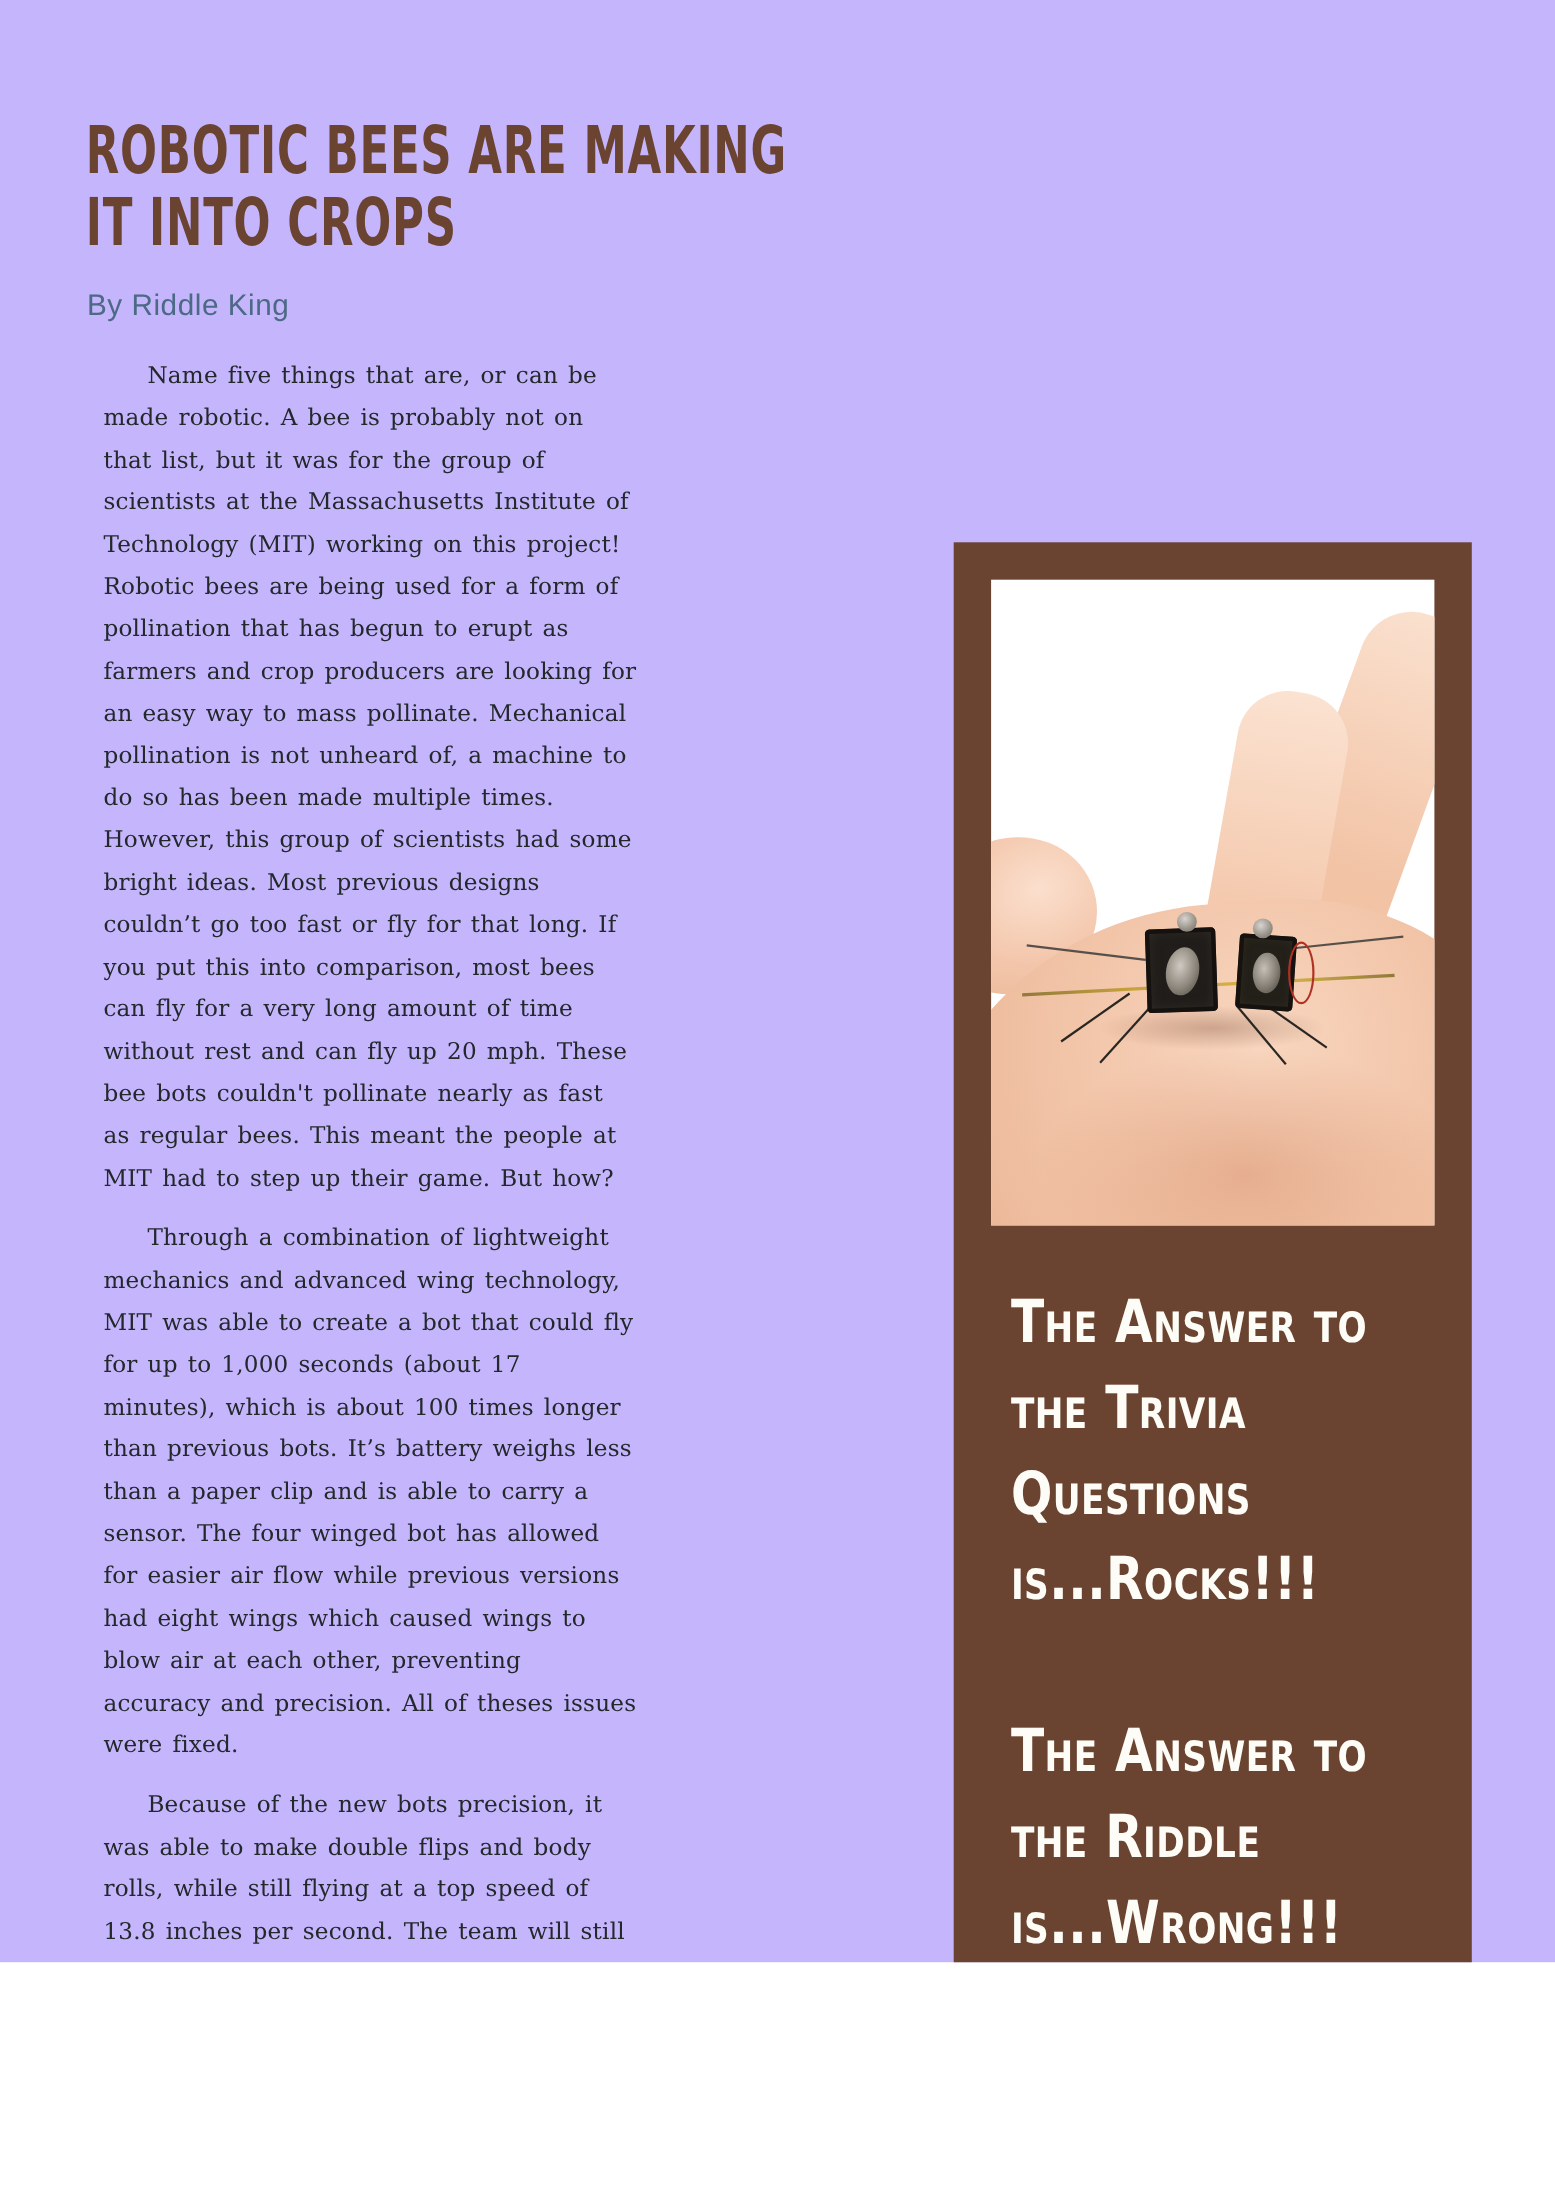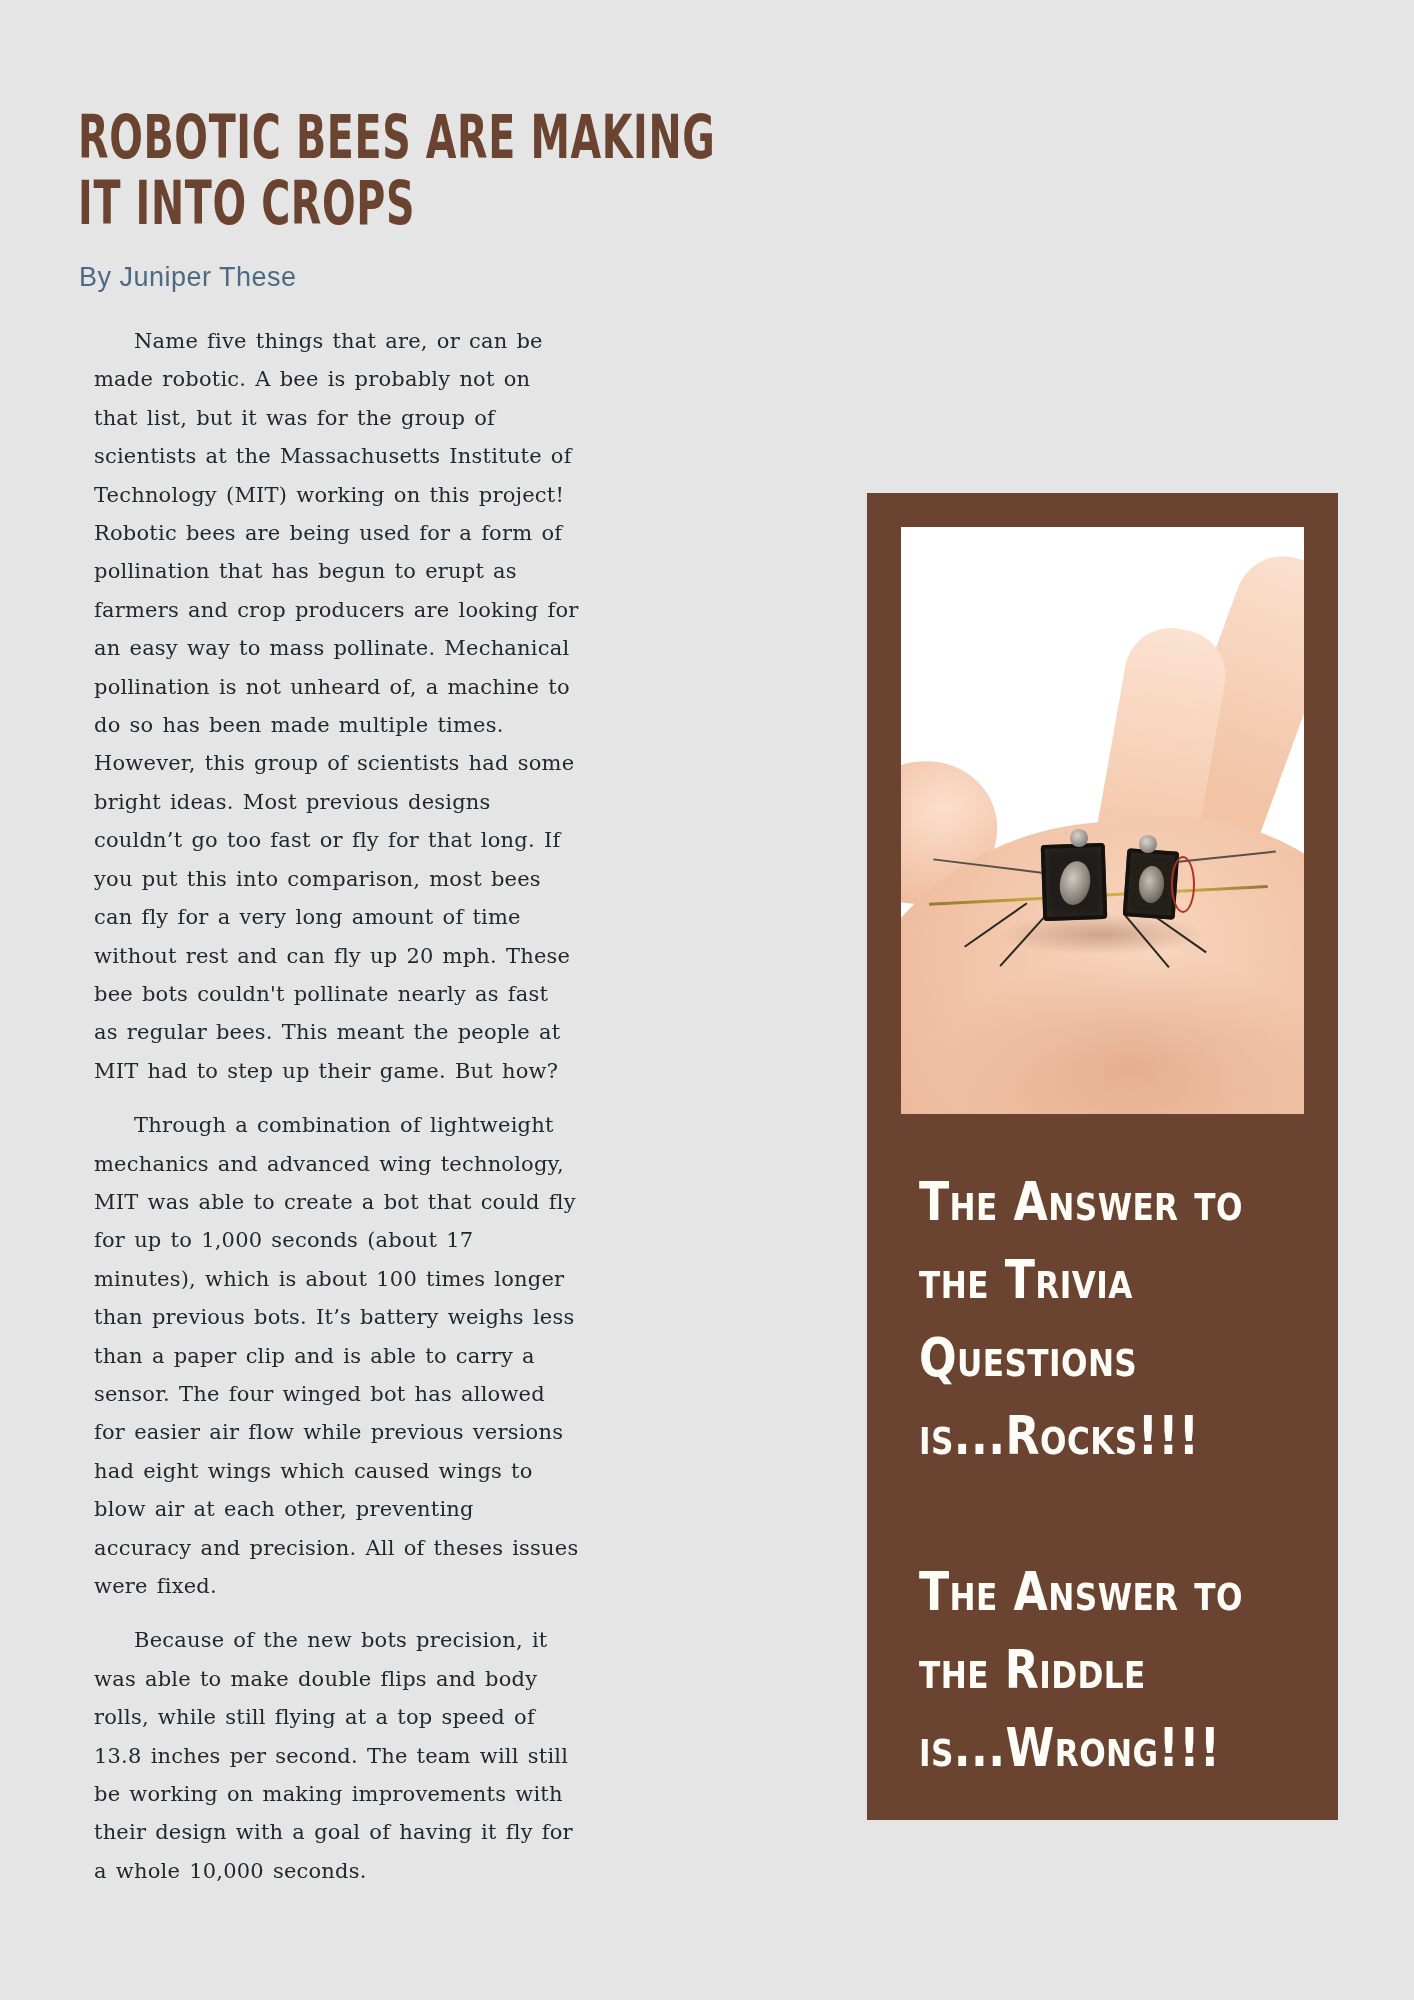--- a/index.html
+++ b/index.html
@@ -1,22 +1,22 @@
 <!DOCTYPE html>
 <html><head>
 <meta charset="utf-8">
 <style>
   html,body { margin:0; padding:0; }
   body { font-family: "DejaVu Serif", serif; }
 
   .page {
     position: relative;
     width: 1414px;
-    height: 2000px;
-    background: #e5e5e5;
+    height: 1784px;
+    background: #c4b5fd;
     overflow: hidden;
   }
 
   
   .title {
     position: absolute;
     left: 78px;
     top: 104px;
     color: #6a4431;
     font-family: "DejaVu Sans", sans-serif;
@@ -226,21 +226,21 @@
 </head>
 <body>
 
 <div class="page">
 
   <div class="title">
     <div>ROBOTIC BEES ARE MAKING</div>
     <div>IT INTO CROPS</div>
   </div>
 
-  <div class="byline">By Juniper These</div>
+  <div class="byline">By Riddle King</div>
 
   <div class="article">
     <p>Name five things that are, or can be made robotic. A bee is probably not on that list, but it was for the group of scientists at the Massachusetts Institute of Technology (MIT) working on this project! Robotic bees are being used for a form of pollination that has begun to erupt as farmers and crop producers are looking for an easy way to mass pollinate. Mechanical pollination is not unheard of, a machine to do so has been made multiple times. However, this group of scientists had some bright ideas. Most previous designs couldn’t go too fast or fly for that long. If you put this into comparison, most bees can fly for a very long amount of time without rest and can fly up 20 mph. These bee bots couldn't pollinate nearly as fast as regular bees. This meant the people at MIT had to step up their game. But how?</p>
     <p>Through a combination of lightweight mechanics and advanced wing technology, MIT was able to create a bot that could fly for up to 1,000 seconds (about 17 minutes), which is about 100 times longer than previous bots. It’s battery weighs less than a paper clip and is able to carry a sensor. The four winged bot has allowed for easier air flow while previous versions had eight wings which caused wings to blow air at each other, preventing accuracy and precision. All of theses issues were fixed.</p>
     <p>Because of the new bots precision, it was able to make double flips and body rolls, while still flying at a top speed of 13.8 inches per second. The team will still be working on making improvements with their design with a goal of having it fly for a whole 10,000 seconds.</p>
   </div>
 
   <div class="sidebar">
 
     <div class="photo">

